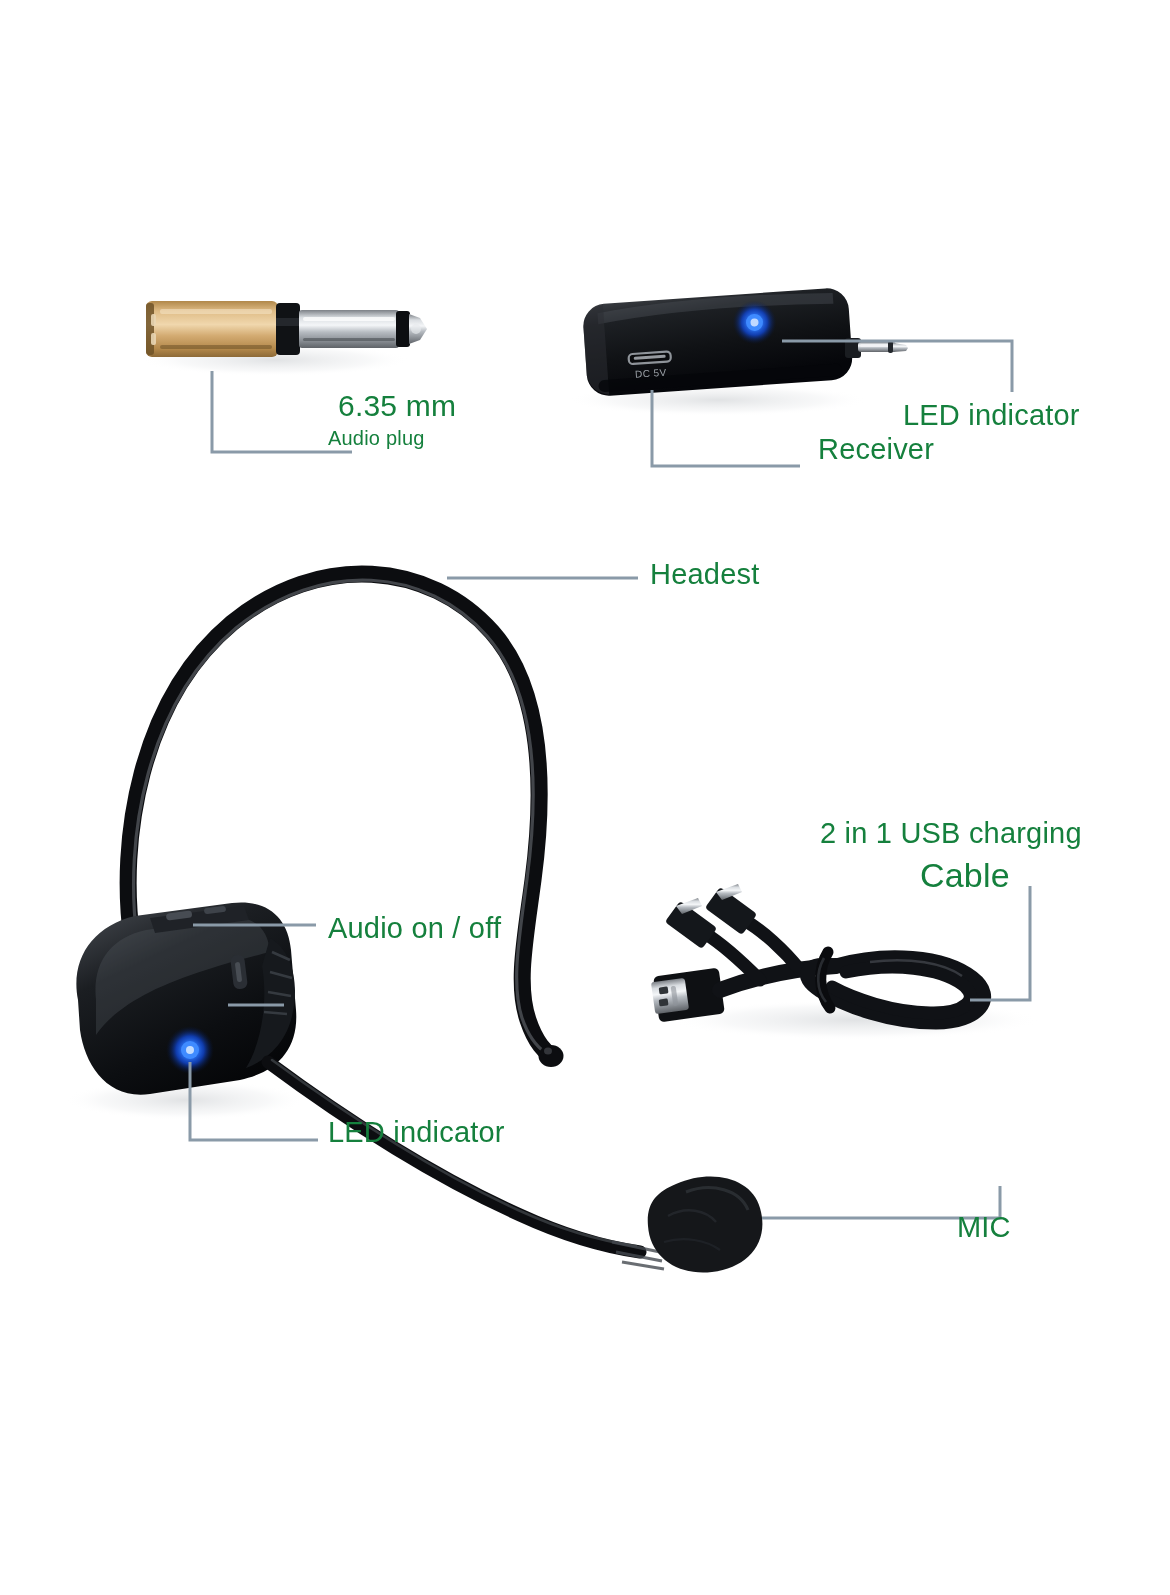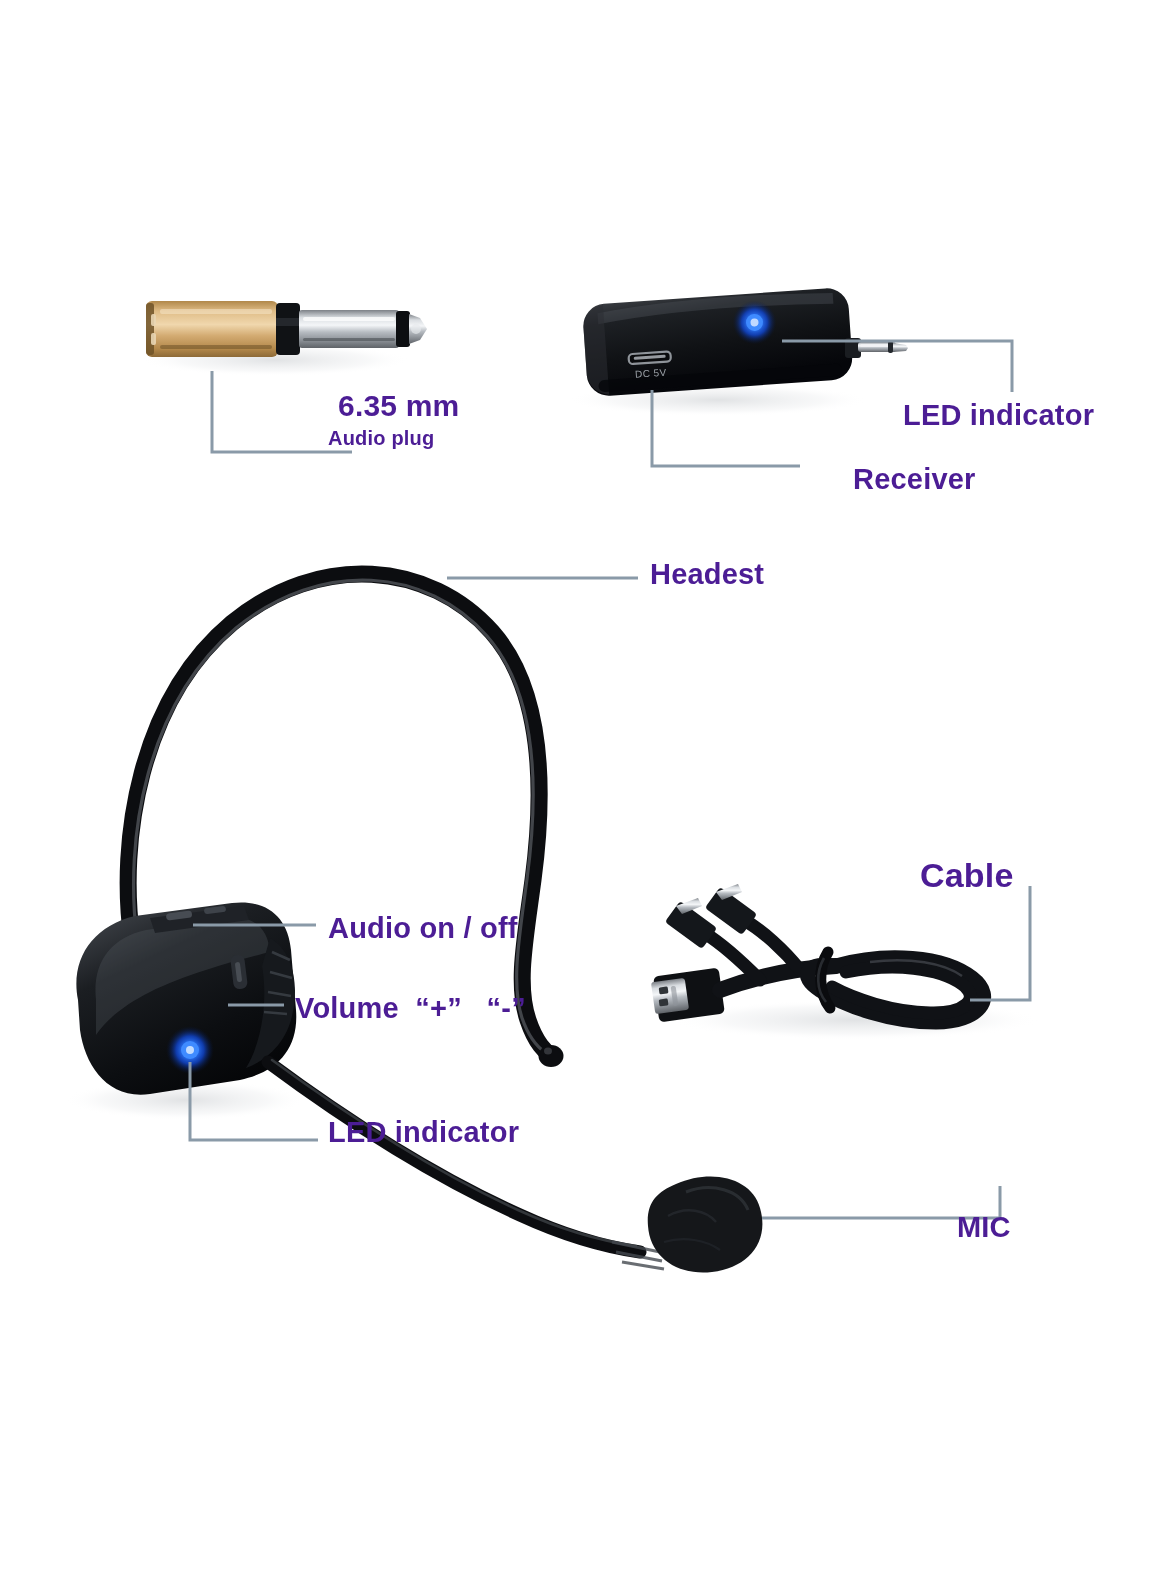--- a/index.html
+++ b/index.html
@@ -20,30 +20,30 @@
   }
   #diagram-canvas {
     position: absolute;
     left: 0;
     top: 0;
     width: 1170px;
     height: 1595px;
   }
   .label-text {
     position: absolute;
-    color: #4c1d95;
-    font-weight: bold;
+    color: #15803d;
+    font-weight: normal;
     white-space: pre;
     letter-spacing: 0.2px;
     line-height: 1.18;
   }
   .lbl-audio-plug   { left: 338px;  top: 388px;  font-size: 30px; }
   .lbl-audio-plug2  { left: 328px;  top: 427px;  font-size: 20px; }
   .lbl-led-recv     { left: 903px;  top: 398px;  font-size: 29px; }
-  .lbl-receiver     { left: 818px;  top: 462px;  font-size: 29px; margin-left: 35px; }
+  .lbl-receiver     { left: 818px;  top: 432px;  font-size: 29px; }
   .lbl-headset      { left: 650px;  top: 557px;  font-size: 29px; }
   .lbl-usb1         { left: 820px;  top: 816px;  font-size: 29px; }
   .lbl-usb2         { left: 920px;  top: 855px;  font-size: 34px; }
   .lbl-power        { left: 328px;  top: 911px;  font-size: 29px; }
   .lbl-volume       { left: 295px;  top: 991px;  font-size: 29px; }
   .lbl-led-head     { left: 328px;  top: 1115px; font-size: 29px; }
   .lbl-mic          { left: 957px;  top: 1170px; font-size: 29px; margin-top: 40px; }
 </style>
 </head>
 <body>
@@ -291,24 +291,24 @@
   <div class="label-text lbl-audio-plug">6.35 mm</div>
 
   <div class="label-text lbl-audio-plug2">Audio plug</div>
 
   <div class="label-text lbl-led-recv">LED indicator</div>
 
   <div class="label-text lbl-receiver">Receiver</div>
 
   <div class="label-text lbl-headset">Headest</div>
 
+  <div class="label-text lbl-usb1">2 in 1 USB charging</div>
 
   <div class="label-text lbl-usb2">Cable</div>
 
   <div class="label-text lbl-power">Audio on / off</div>
 
-  <div class="label-text lbl-volume">Volume  “+”   “-”</div>
 
   <div class="label-text lbl-led-head">LED indicator</div>
 
   <div class="label-text lbl-mic">MIC</div>
 
 </div>
 
 </body></html>

